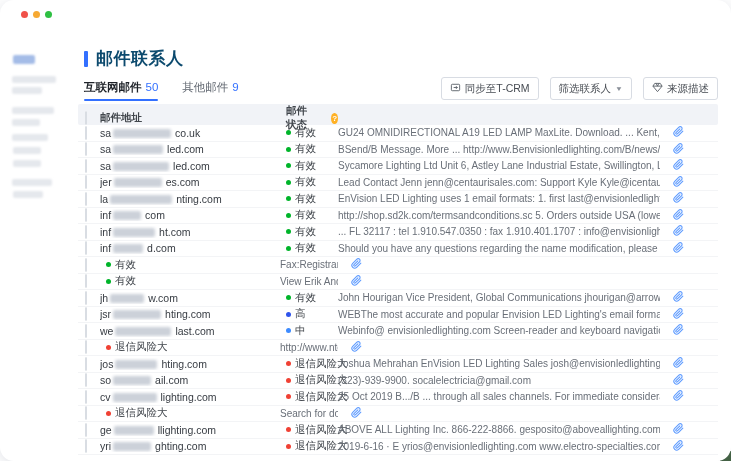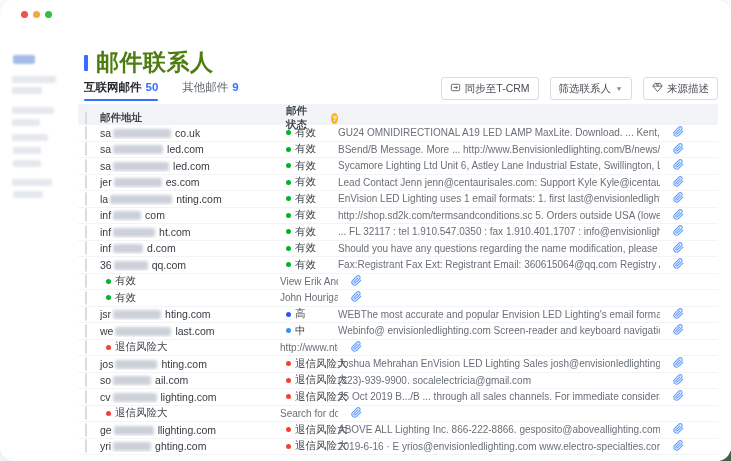--- a/index.html
+++ b/index.html
@@ -15,24 +15,24 @@
   .t-max{left:45px;background:#2fc043;}
   
   .sidebar{position:absolute;left:0;top:28px;bottom:0;width:64px;}
   .blur-block{position:absolute;border-radius:2px;filter:blur(1.3px);}
   .sb-logo{left:13px;top:27px;width:22px;height:9px;background:#a4bce7;}
   .sb-item{background:#e5e8ed;height:7px;}
   
   .main{position:absolute;left:78px;top:40px;width:640px;bottom:0;}
   .page-title{position:absolute;left:6px;top:7px;display:flex;align-items:center;gap:8px;}
   .title-bar-accent{width:4px;height:16px;border-radius:1px;background:#3370ff;}
-  .page-title h1{font-size:23px;margin:0;color:#4d7c0f;font-weight:bold;letter-spacing:.5px;}
+  .page-title h1{font-size:17px;margin:0;color:#0c4a6e;font-weight:bold;letter-spacing:.5px;}
   .tabs{position:absolute;left:6px;top:40px;display:flex;gap:24px;}
   .tab{font-size:11.5px;cursor:pointer;padding-bottom:6px;position:relative;color:#646a73;}
-  .tab .count{color:#3370ff;margin-left:4px;font-weight:bold;}
+  .tab .count{color:#3370ff;margin-left:4px;font-weight:normal;}
   .tab.active{color:#1f2329;font-weight:bold;}
   .tab.active::after{content:"";position:absolute;left:0;right:0;bottom:0;height:2px;background:#3370ff;border-radius:1px;}
   
   .toolbar{position:absolute;right:0;top:37px;display:flex;gap:11px;}
   .tbtn{height:23px;display:inline-flex;align-items:center;gap:4px;border:1px solid #d8dce3;border-radius:3px;
     background:#fff;padding:0 8px;font-size:10.5px;color:#464b52;cursor:pointer;white-space:nowrap;}
   .tbtn svg{flex:0 0 auto;}
   .chev{font-size:8px;color:#8a9099;transform:scaleY(.8);}
   
   .table{position:absolute;left:0;top:64px;width:640px;}
@@ -241,21 +241,20 @@
     <div class="cell-desc">Should you have any questions regarding the name modification, please feel free to contact us via email at info@digi...</div>
     <div class="cell-link"><span class="clip">
                 <svg width="11" height="11" viewBox="0 0 24 24" fill="none" stroke="#5e9bff" stroke-width="2.4" stroke-linecap="round">
                   <path d="M21.44 11.05l-9.19 9.19a6 6 0 0 1-8.49-8.49l9.19-9.19a4 4 0 1 1 5.66 5.66l-9.2 9.19a2 2 0 0 1-2.83-2.83l8.49-8.48"></path>
                 </svg>
               </span></div>
   </div>
 
   <div class="trow">
     <div><span class="cb"></span></div>
-    <div class="cell-email"><span class="pre">36</span><span class="redact" style="width: 34px;"></span><span class="suf">qq.com</span></div>
     <div class="cell-status">
               <span class="dot" style="background: rgb(0, 180, 42);"></span>
               <span class="slabel">有效</span>
             </div>
     <div class="cell-desc">Fax:Registrant Fax Ext: Registrant Email: 360615064@qq.com Registry Admin ID: Admin Name: mahongming Admin O...</div>
     <div class="cell-link"><span class="clip">
                 <svg width="11" height="11" viewBox="0 0 24 24" fill="none" stroke="#5e9bff" stroke-width="2.4" stroke-linecap="round">
                   <path d="M21.44 11.05l-9.19 9.19a6 6 0 0 1-8.49-8.49l9.19-9.19a4 4 0 1 1 5.66 5.66l-9.2 9.19a2 2 0 0 1-2.83-2.83l8.49-8.48"></path>
                 </svg>
               </span></div>
@@ -270,20 +269,21 @@
     <div class="cell-desc">View Erik Anderson's email address: xxxxxxxxx@envisionledlighting.com &amp; phone: +1-870-xxx-xx42's profile as Wes...</div>
     <div class="cell-link"><span class="clip">
                 <svg width="11" height="11" viewBox="0 0 24 24" fill="none" stroke="#5e9bff" stroke-width="2.4" stroke-linecap="round">
                   <path d="M21.44 11.05l-9.19 9.19a6 6 0 0 1-8.49-8.49l9.19-9.19a4 4 0 1 1 5.66 5.66l-9.2 9.19a2 2 0 0 1-2.83-2.83l8.49-8.48"></path>
                 </svg>
               </span></div>
   </div>
 
   <div class="trow">
     <div><span class="cb"></span></div>
+    <div class="cell-email"><span class="pre">jh</span><span class="redact" style="width: 34px;"></span><span class="suf">w.com</span></div>
     <div class="cell-status">
               <span class="dot" style="background: rgb(0, 180, 42);"></span>
               <span class="slabel">有效</span>
             </div>
     <div class="cell-desc">John Hourigan Vice President, Global Communications jhourigan@arrow.com. Meghan Macdonald PR &amp; Media Relatio...</div>
     <div class="cell-link"><span class="clip">
                 <svg width="11" height="11" viewBox="0 0 24 24" fill="none" stroke="#5e9bff" stroke-width="2.4" stroke-linecap="round">
                   <path d="M21.44 11.05l-9.19 9.19a6 6 0 0 1-8.49-8.49l9.19-9.19a4 4 0 1 1 5.66 5.66l-9.2 9.19a2 2 0 0 1-2.83-2.83l8.49-8.48"></path>
                 </svg>
               </span></div>

